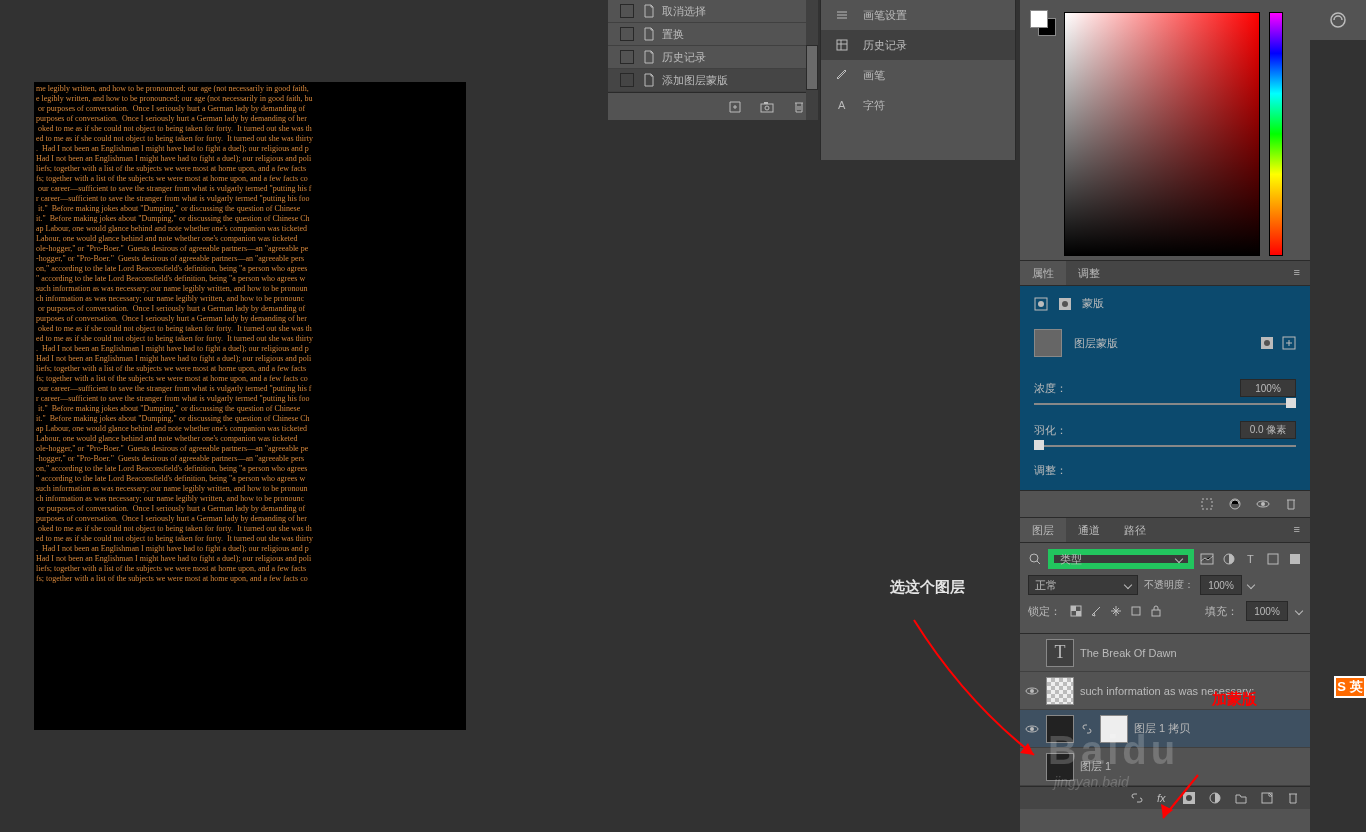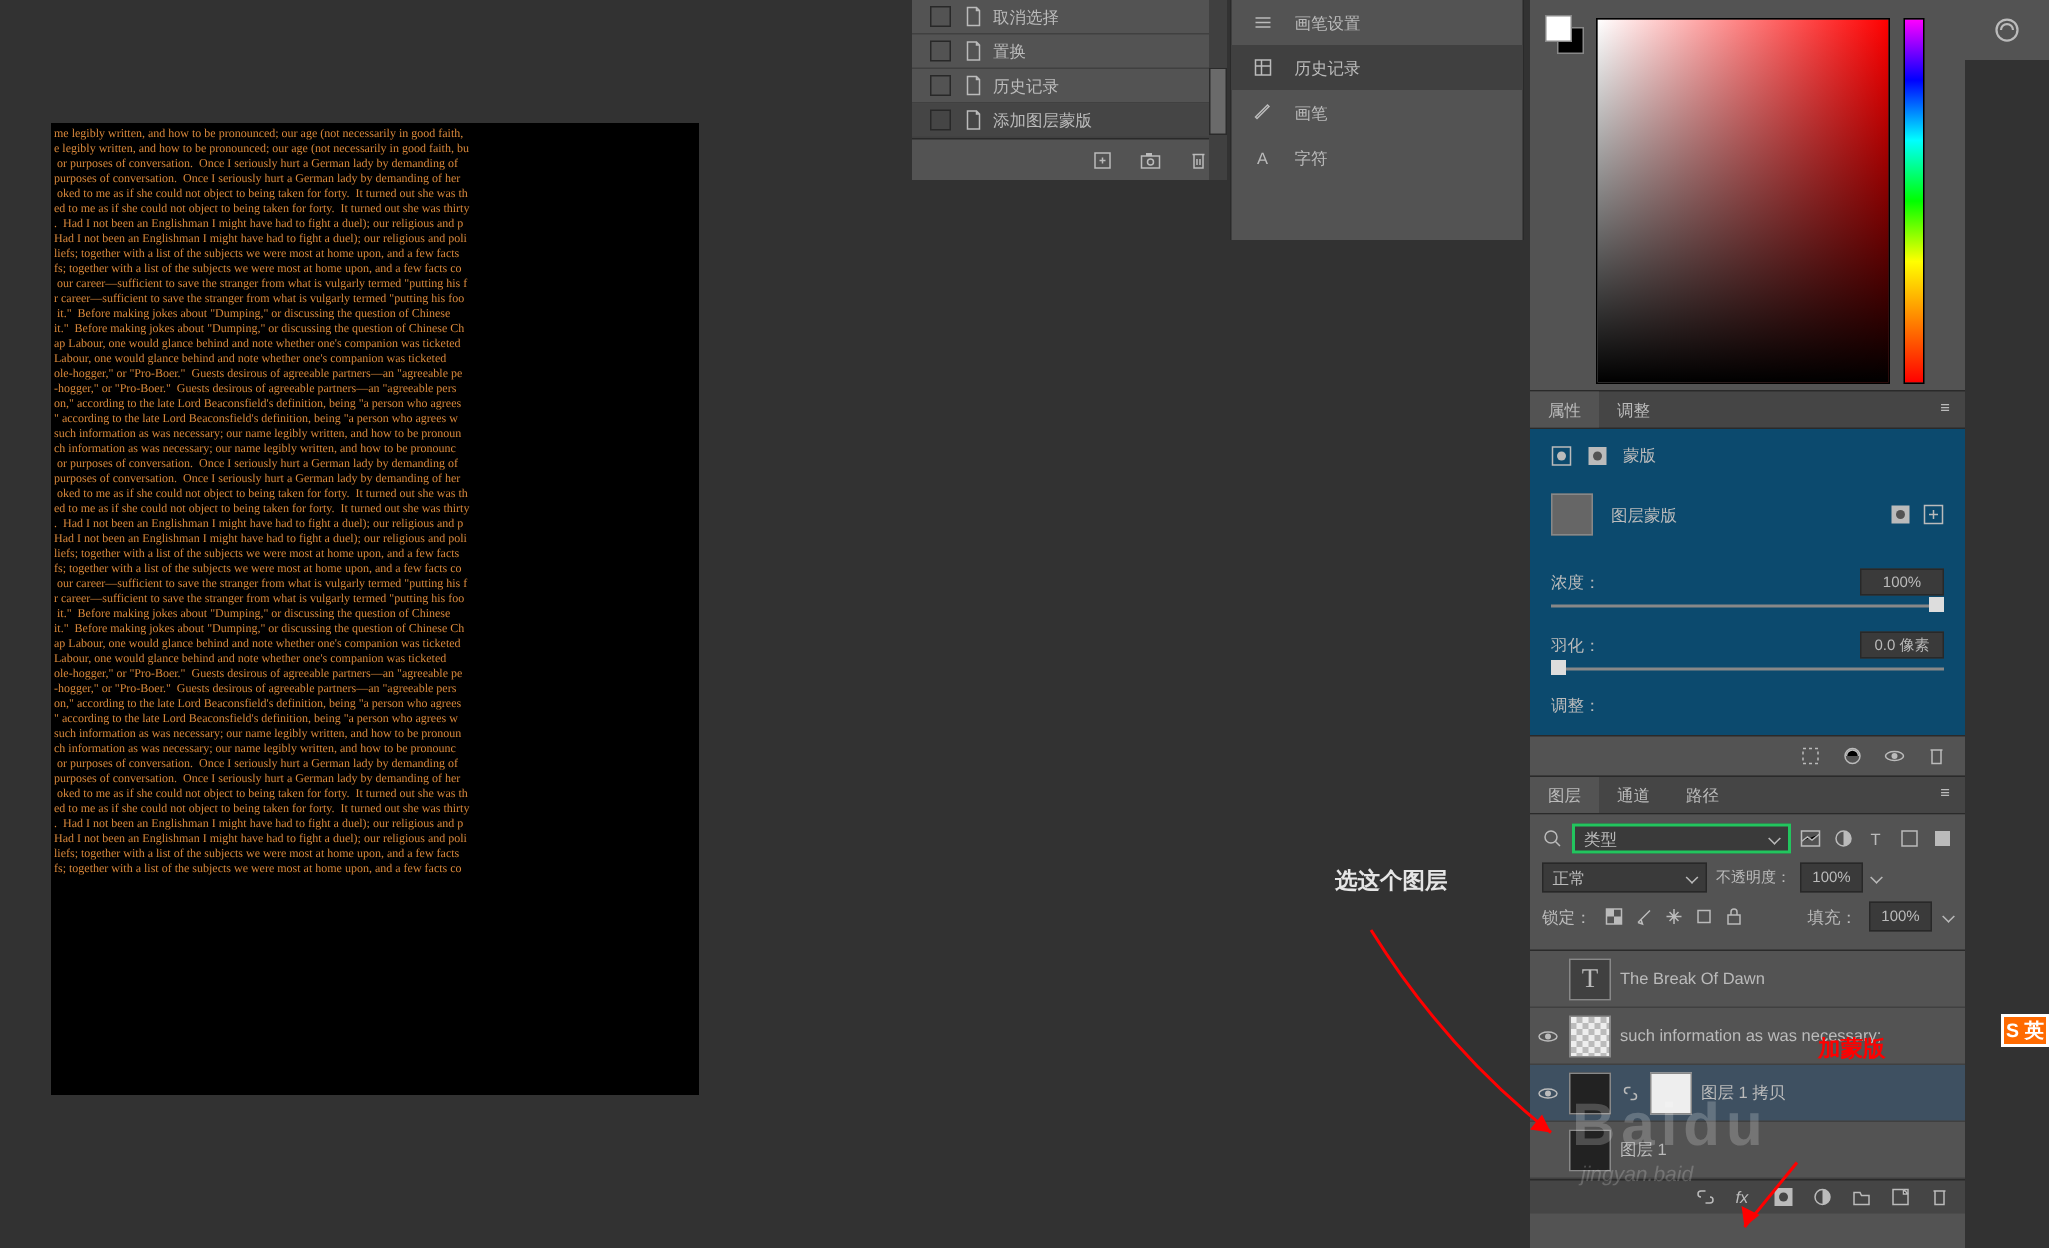--- a/index.html
+++ b/index.html
@@ -40,21 +40,21 @@
 .props-mask-row { display: flex; align-items: center; gap: 12px; padding: 6px 0; }
 .mask-thumb { width: 28px; height: 28px; background: #666; border: 1px solid #888; }
 .slider-row { display: flex; align-items: center; justify-content: space-between; margin: 16px 0 2px; }
 .slider-input { width: 56px; height: 18px; background: #3a3a3a; border: 1px solid #282828; color: #bbb; text-align: center; font-size: 10px; }
 .slider-track { height: 2px; background: #888; margin: 6px 0 4px; position: relative; }
 .slider-knob { position: absolute; top: -5px; width: 10px; height: 10px; background: #ddd; }
 .props-footer { display: flex; justify-content: flex-end; gap: 14px; padding: 6px 12px; border-top: 1px solid #2a2a2a; }
 
 .layers-body { background: #535353; padding: 6px 8px; }
 .layers-row1 { display: flex; align-items: center; gap: 6px; margin-bottom: 6px; }
-.select-kind { flex: 1; height: 20px; background: #3a3a3a; border: 2px solid #22c55e; color: #bbb; padding: 0 6px; display: flex; align-items: center; justify-content: space-between; }
+.select-kind { flex: 1; height: 20px; background: #3a3a3a; border: 6px solid #22c55e; color: #bbb; padding: 0 6px; display: flex; align-items: center; justify-content: space-between; }
 .filter-icons { display: flex; gap: 8px; }
 .layers-row2 { display: flex; align-items: center; gap: 6px; margin-bottom: 6px; }
 .blend-select { width: 110px; height: 20px; background: #3a3a3a; border: 1px solid #282828; display: flex; align-items: center; justify-content: space-between; padding: 0 6px; }
 .op-label { font-size: 10px; }
 .op-input { width: 42px; height: 20px; background: #3a3a3a; border: 1px solid #282828; text-align: center; font-size: 10px; color: #bbb; }
 .layers-row3 { display: flex; align-items: center; gap: 8px; margin-bottom: 6px; font-size: 10px; }
 .lock-icons { display: flex; gap: 6px; }
 
 .layer-list { border-top: 1px solid #2a2a2a; }
 .layer-item { display: flex; align-items: center; height: 38px; border-bottom: 1px solid #404040; padding: 0 4px; gap: 6px; }

